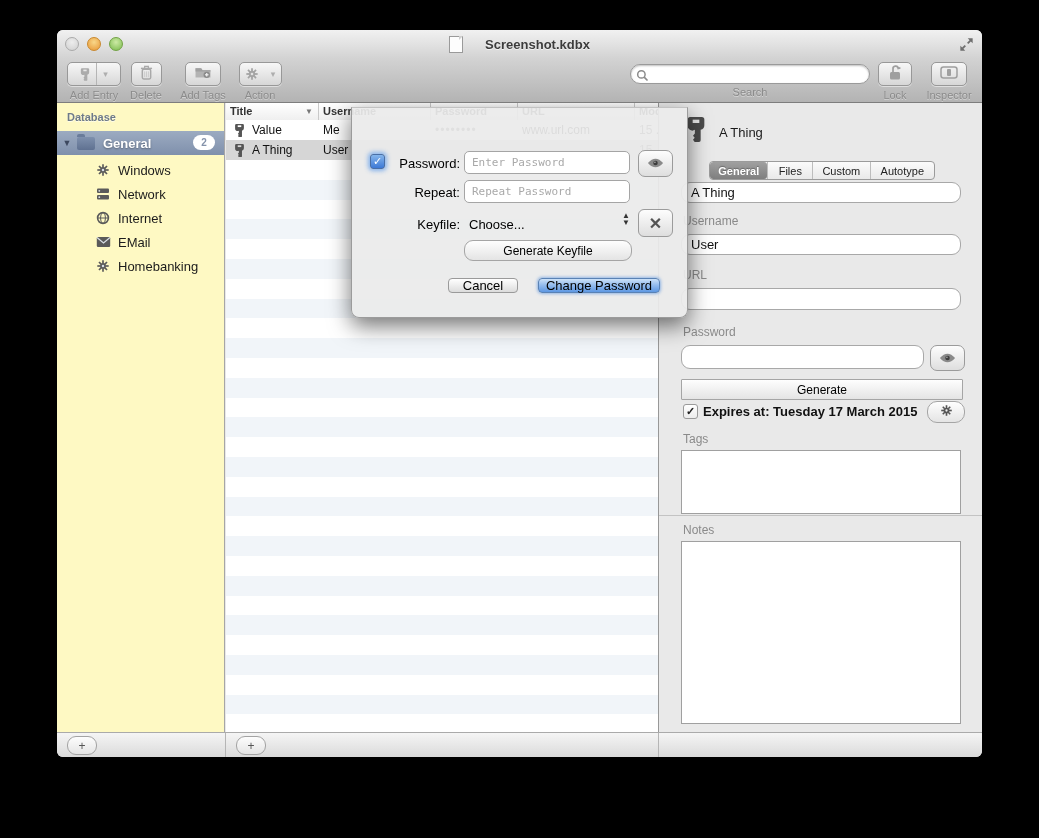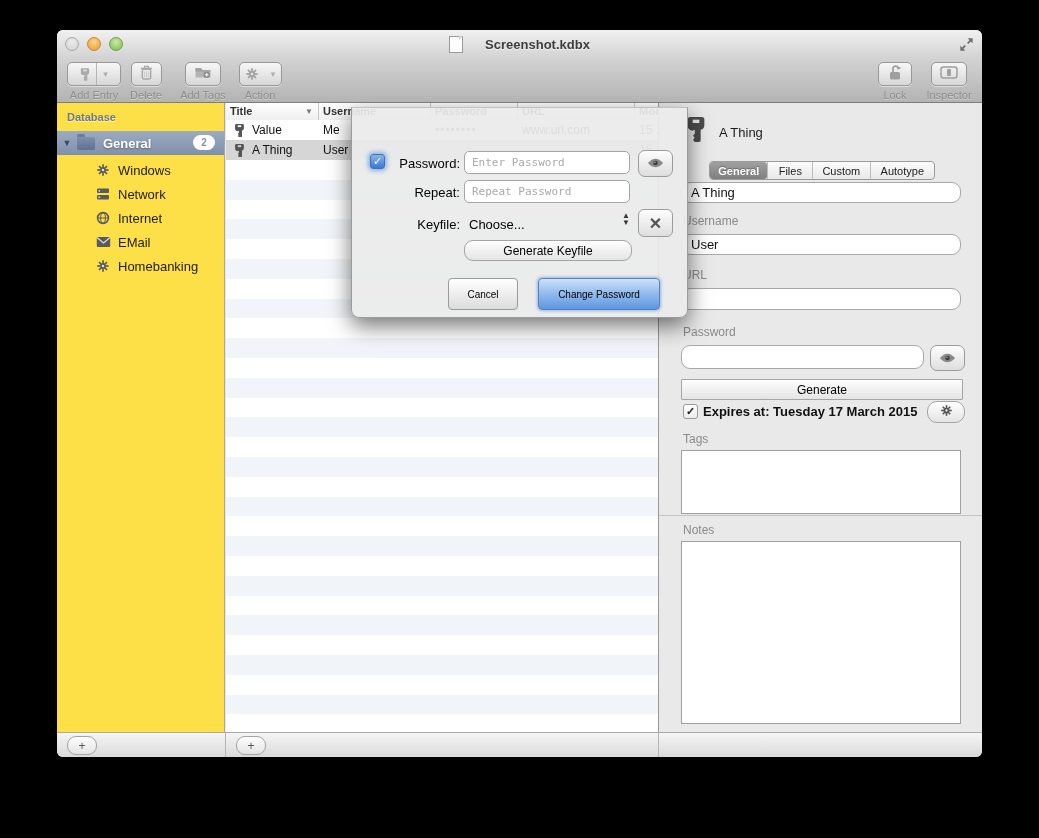--- a/index.html
+++ b/index.html
@@ -22,21 +22,21 @@
   .tlabel{font-size:11px;color:#8b8b8b;margin-top:3px;text-shadow:0 1px 0 rgba(255,255,255,.4)}
   .seg{display:flex;align-items:center;justify-content:center;height:100%;padding:0 6px}
   .segdiv{width:1px;height:100%;background:#b5b5b5}
   .drop{font-size:9px;color:#aeaeae}
   .searchwrap{position:absolute;left:573px;top:6px;width:240px}
   .search-input{width:240px;height:20px;border-radius:11px;border:1px solid #9a9a9a;background:#fff;box-sizing:border-box;padding:0 8px 0 22px;font-size:12px;outline:none;box-shadow:inset 0 1px 2px rgba(0,0,0,.25)}
   .searchglass{position:absolute;left:6px;top:4px}
   .searchlabel{text-align:center;font-size:11px;color:#8b8b8b;margin-top:2px;text-shadow:0 1px 0 rgba(255,255,255,.4)}
   
   .content{position:absolute;left:0;top:73px;right:0;bottom:25px;overflow:hidden}
-  .sidebar{position:absolute;left:0;top:0;width:168px;bottom:0;background:#fde047;border-right:1px solid #a6a6a6;box-sizing:border-box}
+  .sidebar{position:absolute;left:0;top:0;width:168px;bottom:0;background:#fef9c3;border-right:1px solid #a6a6a6;box-sizing:border-box}
   .sbheader{position:absolute;left:10px;top:8px;font-size:11px;font-weight:bold;color:#6e7a88;text-shadow:0 1px 0 rgba(255,255,255,.6)}
   .grouprow{position:absolute;left:0;right:0;top:28px;height:24px;background:linear-gradient(#9cabc1,#7f90ac);display:flex;align-items:center}
   .disclosure{width:20px;text-align:center;font-size:9px;color:#3d4960}
   .folder{width:18px;height:13px;position:relative;background:linear-gradient(#7e90ad,#5f7191);border-radius:2px;margin-right:8px}
   .folder:before{content:"";position:absolute;left:0;top:-3px;width:8px;height:3px;background:#6a7c9a;border-radius:2px 2px 0 0}
   .grouplabel{font-size:13px;font-weight:bold;color:#fff;text-shadow:0 1px 2px rgba(0,0,0,.35)}
   .badge{position:absolute;right:9px;top:4px;min-width:22px;height:15px;border-radius:8px;background:#fff;color:#8492aa;font-size:10px;font-weight:bold;display:flex;align-items:center;justify-content:center}
   .sbitem{position:absolute;left:0;right:0;height:24px;display:flex;align-items:center}
   .sbicon{width:16px;margin-left:38px;margin-right:7px;display:flex;justify-content:center;align-items:center}
   .sblabel{font-size:13px;color:#1c1c1c}
@@ -57,21 +57,21 @@
   .slabel{position:absolute;width:76px;text-align:right;left:32px}
   .checkbox{position:absolute;width:15px;height:15px;border-radius:3px;box-sizing:border-box;display:flex;align-items:center;justify-content:center;font-size:11px}
   .checkbox.blue{background:linear-gradient(#86b6ec,#3d79d6);border:1px solid #4a6fa5;color:#fff;box-shadow:0 0 4px 2px rgba(120,170,235,.85)}
   .checkbox.plain{background:linear-gradient(#fff,#ececec);border:1px solid #9a9a9a;color:#222;font-weight:bold}
   .sfield{position:absolute;width:166px;height:23px;border:1px solid #a5a5a5;border-radius:5px;background:#fff;box-sizing:border-box;padding:0 7px;font-family:"DejaVu Sans Mono",monospace;font-size:11px;color:#333;outline:none}
   .sfield::placeholder{color:#a9a9a9}
   .eyebtn{position:absolute;width:33px;height:25px;border:1px solid #9b9b9b;border-radius:7px;background:linear-gradient(#fdfdfd,#dedede);display:flex;align-items:center;justify-content:center}
   .xbtn{position:absolute;left:286px;top:101px;width:33px;height:26px;border:1px solid #9b9b9b;border-radius:6px;background:linear-gradient(#fdfdfd,#dedede);display:flex;align-items:center;justify-content:center;font-size:16px;font-weight:bold;color:#555}
   .stepper{position:absolute;left:270px;top:104px;display:flex;flex-direction:column;align-items:center;line-height:7px;font-size:8px;color:#333}
   .pillbtn{position:absolute;border:1px solid #a5a5a5;border-radius:10px;background:linear-gradient(#fefefe,#e4e4e4);display:flex;align-items:center;justify-content:center;font-size:12px;color:#000}
-  .pushbtn{position:absolute;height:32px;border:1px solid #9a9a9a;border-radius:4px;background:linear-gradient(#fff,#dcdcdc);display:flex;align-items:center;justify-content:center;font-size:10px;color:#000;box-sizing:border-box}
+  .pushbtn{position:absolute;height:15px;border:1px solid #9a9a9a;border-radius:4px;background:linear-gradient(#fff,#dcdcdc);display:flex;align-items:center;justify-content:center;font-size:13px;color:#000;box-sizing:border-box}
   .pushbtn.default{background:linear-gradient(#cde2f8,#96bdee 45%,#5d97e2);border:1px solid #5a82b4;box-shadow:0 0 3px 1px rgba(110,160,225,.7)}
   
   .inspector{position:absolute;left:602px;top:0;right:0;bottom:0;background:#e9e9e9;font-size:13px}
   .insp-title{position:absolute;left:60px;top:22px;font-size:13px;color:#1a1a1a}
   .tabs{position:absolute;left:50px;top:58px;width:226px;height:19px;border:1px solid #9b9b9b;border-radius:4px;background:linear-gradient(#fbfbfb,#e9e9e9);display:flex;box-sizing:border-box;overflow:hidden}
   .tab{display:flex;align-items:center;justify-content:center;font-size:11px;color:#222;border-left:1px solid #bdbdbd}
   .tab:first-child{border-left:none}
   .tab.sel{background:linear-gradient(#a0a0a0,#7f7f7f);color:#fff;border-left:none;border-radius:3px;font-weight:bold;text-shadow:0 -1px 1px rgba(0,0,0,.3)}
   .ifield{position:absolute;left:22px;width:280px;height:21px;border:1px solid #a8a8a8;border-radius:9px;background:#fff;box-sizing:border-box;padding:0 9px;font-size:13px;color:#111;outline:none}
   .ilabel{position:absolute;left:24px;font-size:12px;color:#8a8a8a}
@@ -160,20 +160,30 @@
                 <line x1="3.4" y1="12.6" x2="5.8" y2="10.2"></line>
               </g>
               <circle cx="8" cy="8" r="3.6" fill="#a3a3a3"></circle>
               <circle cx="8" cy="8" r="1.5" fill="#e2e2e2"></circle>
             </svg>
         </span>
         <span class="seg drop">▾</span>
       </div>
       <div class="tlabel">Action</div>
     </div>
+    <div class="searchwrap">
+      <span class="searchglass">
+        <svg width="13" height="13" viewBox="0 0 14 14">
+            <circle cx="5.8" cy="5.8" r="4" fill="none" stroke="#8b8b8b" stroke-width="1.6"></circle>
+            <line x1="8.8" y1="8.8" x2="12.4" y2="12.4" stroke="#8b8b8b" stroke-width="1.8"></line>
+          </svg>
+      </span>
+      <input class="search-input" value="" style="">
+      <div class="searchlabel">Search</div>
+    </div>
     <div class="titem" style="left:820px;width:36px">
       <div class="tbtn" style="width:34px">
         <span>
           <svg width="16" height="17" viewBox="0 0 16 17">
               <rect x="3" y="8" width="10" height="7.5" rx="1.5" fill="#9f9f9f"></rect>
               <path d="M6 8V5a2.6 2.6 0 0 1 5.2-.6l2.2-.5" fill="none" stroke="#9f9f9f" stroke-width="1.7"></path>
             </svg>
         </span>
       </div>
       <div class="tlabel">Lock</div>

